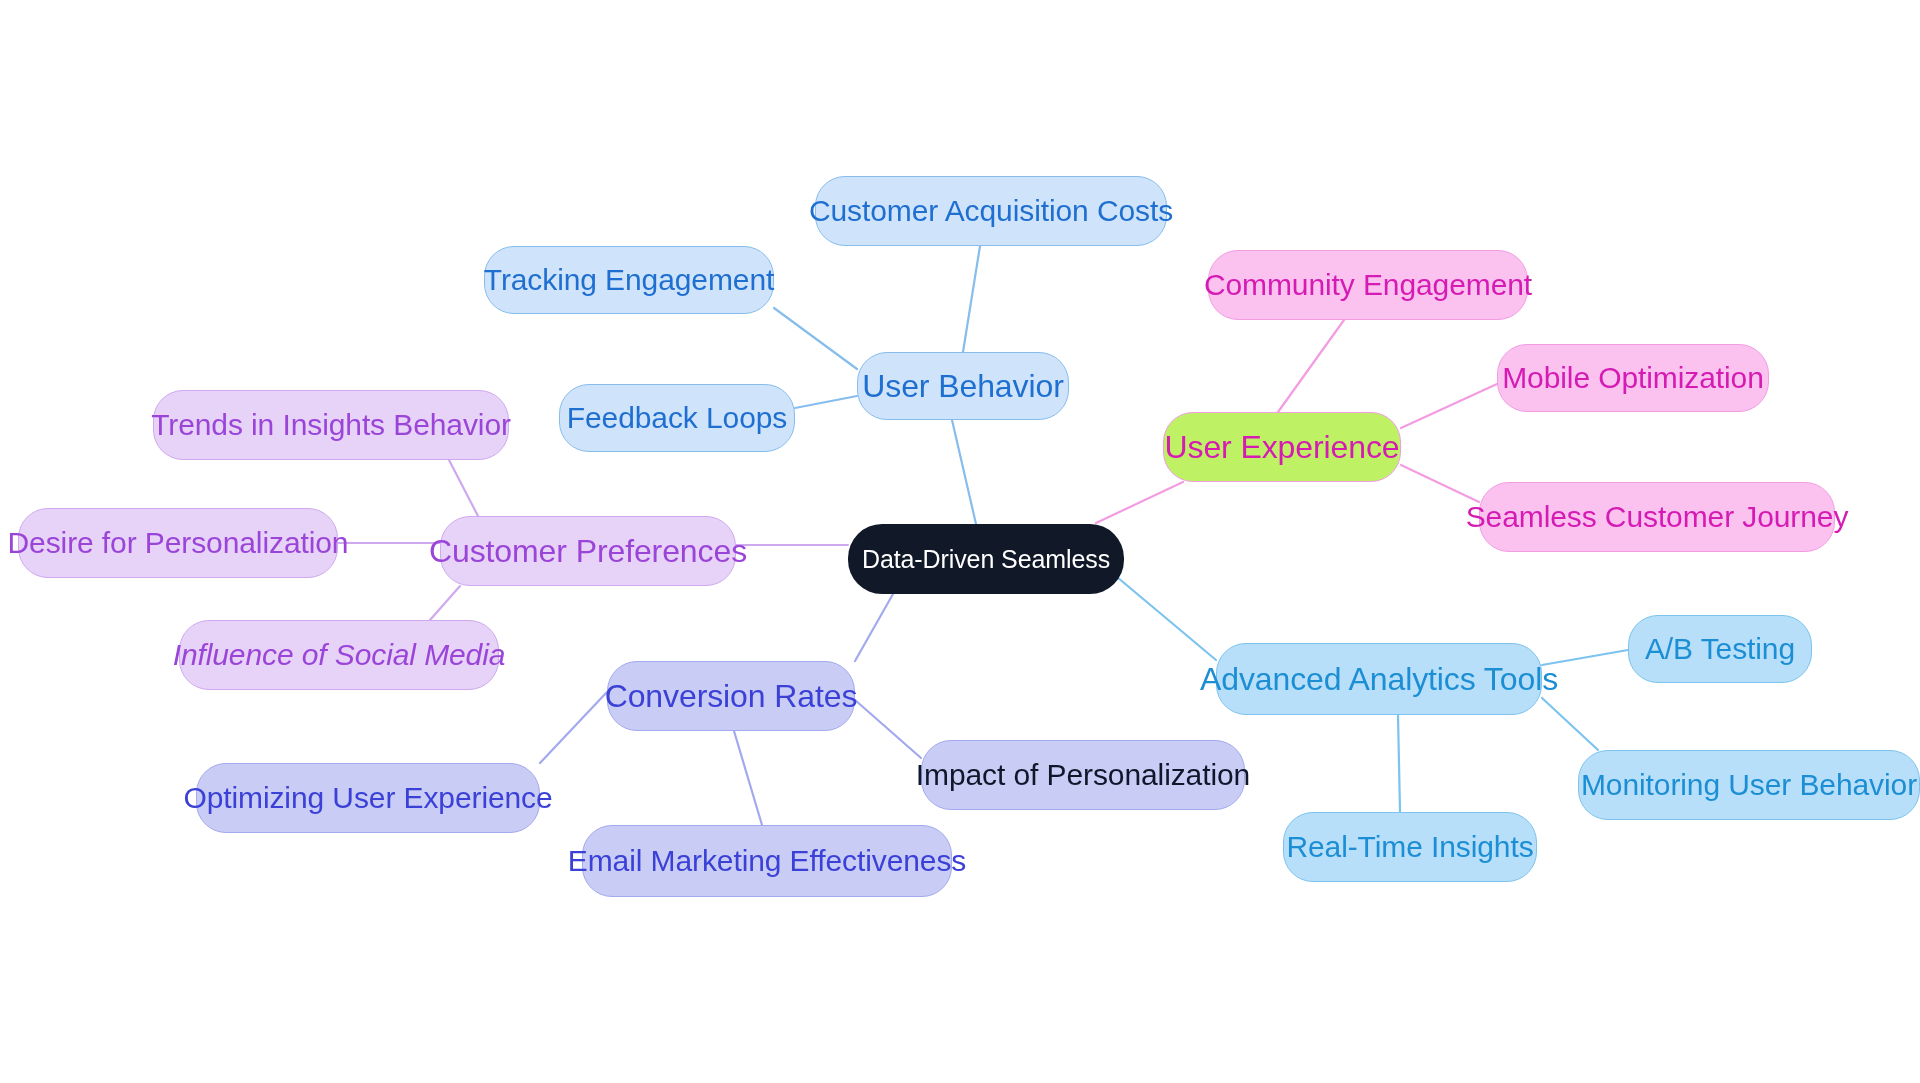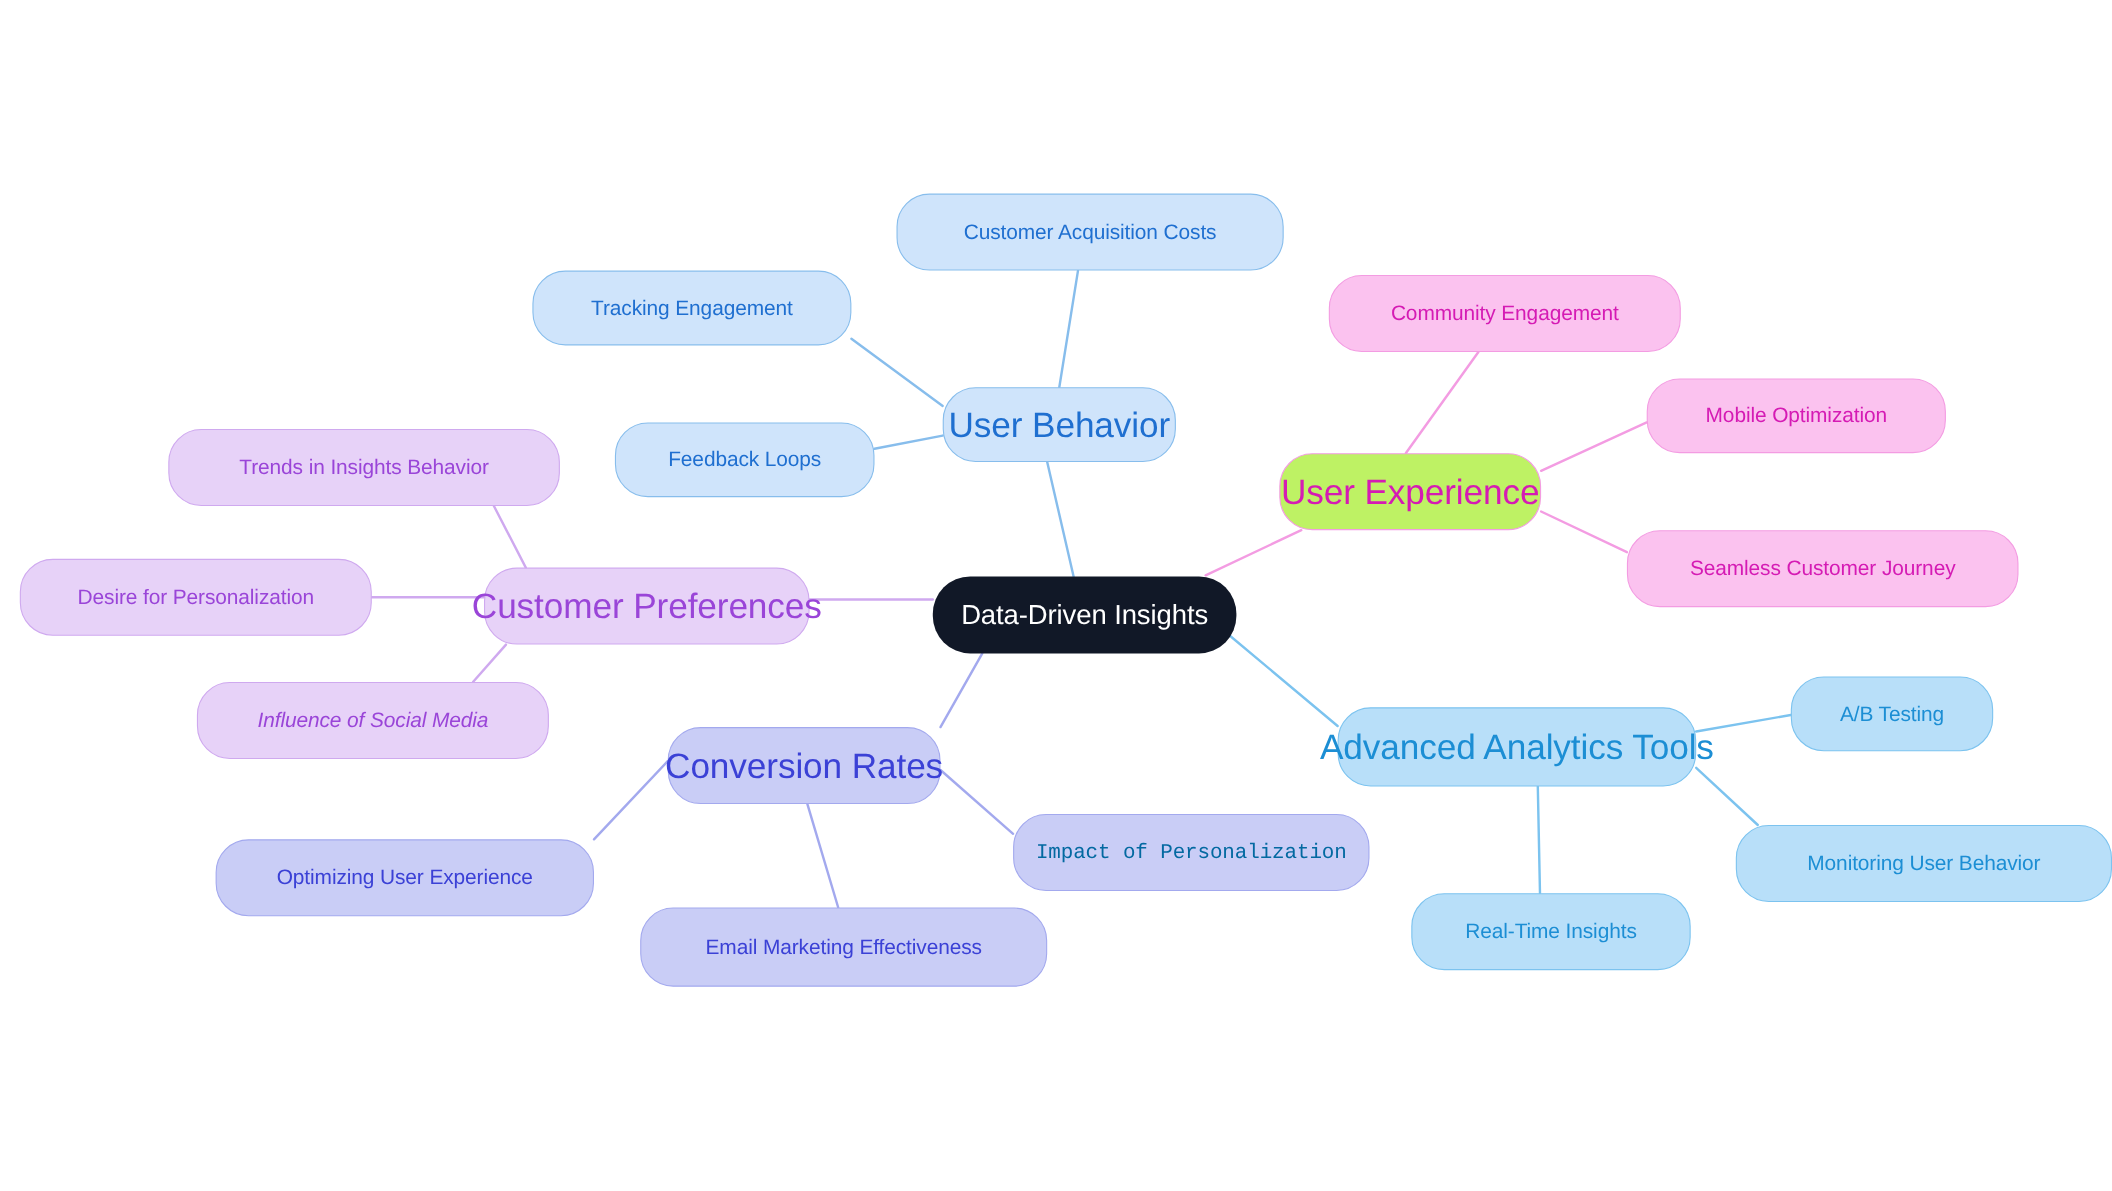--- a/index.html
+++ b/index.html
@@ -48,21 +48,21 @@
     background: #111827;
     color: #ffffff;
     font-size: 25px;
   }
   .node.branch {
     border-radius: 30px;
     font-size: 32px;
   }
   .node.leaf {
     border-radius: 30px;
-    font-size: 19px;
+    font-size: 30px;
   }
 </style>
 </head>
 <body>
 
 <div id="mindmap-canvas">
   <svg class="edge-layer" id="edge-layer" viewBox="0 0 1920 1083">
       <line x1="976" y1="524" x2="952" y2="420" stroke="#87bdec" stroke-width="2.2" stroke-linecap="round"></line>
       <line x1="1096" y1="523" x2="1183" y2="482" stroke="#f39ce2" stroke-width="2.2" stroke-linecap="round"></line>
       <line x1="848" y1="545" x2="736" y2="545" stroke="#cfa9ef" stroke-width="2.2" stroke-linecap="round"></line>
@@ -79,21 +79,21 @@
       <line x1="460" y1="586" x2="430" y2="620" stroke="#cfa9ef" stroke-width="2.2" stroke-linecap="round"></line>
       <line x1="607" y1="692" x2="540" y2="763" stroke="#a3a9ee" stroke-width="2.2" stroke-linecap="round"></line>
       <line x1="734" y1="731" x2="762" y2="825" stroke="#a3a9ee" stroke-width="2.2" stroke-linecap="round"></line>
       <line x1="855" y1="700" x2="921" y2="758" stroke="#a3a9ee" stroke-width="2.2" stroke-linecap="round"></line>
       <line x1="1542" y1="665" x2="1628" y2="650" stroke="#7cc3ef" stroke-width="2.2" stroke-linecap="round"></line>
       <line x1="1542" y1="698" x2="1598" y2="750" stroke="#7cc3ef" stroke-width="2.2" stroke-linecap="round"></line>
       <line x1="1398" y1="715" x2="1400" y2="812" stroke="#7cc3ef" stroke-width="2.2" stroke-linecap="round"></line>
     </svg>
   <div id="node-layer">
       <div class="node root" style="left: 848px; top: 524px; width: 276px; height: 70px; background: rgb(17, 24, 39); color: rgb(255, 255, 255);">
-        <span class="node-label">Data-Driven Insights</span>
+        <span class="node-label">Data-Driven Seamless</span>
       </div>
       <div class="node branch" style="left: 857px; top: 352px; width: 212px; height: 68px; background: rgb(207, 228, 251); border-color: rgb(135, 189, 236); color: rgb(31, 111, 208);">
         <span class="node-label">User Behavior</span>
       </div>
       <div class="node leaf" style="left: 815px; top: 176px; width: 352px; height: 70px; background: rgb(207, 228, 251); border-color: rgb(135, 189, 236); color: rgb(31, 111, 208);">
         <span class="node-label">Customer Acquisition Costs</span>
       </div>
       <div class="node leaf" style="left: 484px; top: 246px; width: 290px; height: 68px; background: rgb(207, 228, 251); border-color: rgb(135, 189, 236); color: rgb(31, 111, 208); justify-content: center;">
         <span class="node-label">Tracking Engagement</span>
       </div>
@@ -126,21 +126,21 @@
       </div>
       <div class="node branch" style="left: 607px; top: 661px; width: 248px; height: 70px; background: rgb(201, 205, 246); border-color: rgb(163, 169, 238); color: rgb(59, 65, 214);">
         <span class="node-label">Conversion Rates</span>
       </div>
       <div class="node leaf" style="left: 196px; top: 763px; width: 344px; height: 70px; background: rgb(201, 205, 246); border-color: rgb(163, 169, 238); color: rgb(59, 65, 214);">
         <span class="node-label">Optimizing User Experience</span>
       </div>
       <div class="node leaf" style="left: 582px; top: 825px; width: 370px; height: 72px; background: rgb(201, 205, 246); border-color: rgb(163, 169, 238); color: rgb(59, 65, 214);">
         <span class="node-label">Email Marketing Effectiveness</span>
       </div>
-      <div class="node leaf" style="left: 921px; top: 740px; width: 324px; height: 70px; background: rgb(201, 205, 246); border-color: rgb(163, 169, 238); color: #0369a1; font-family: Liberation Mono, monospace;">
+      <div class="node leaf" style="left: 921px; top: 740px; width: 324px; height: 70px; background: rgb(201, 205, 246); border-color: rgb(163, 169, 238); color: #0f172a;">
         <span class="node-label">Impact of Personalization</span>
       </div>
       <div class="node branch" style="left: 1216px; top: 643px; width: 326px; height: 72px; background: rgb(184, 223, 249); border-color: rgb(124, 195, 239); color: rgb(28, 142, 212);">
         <span class="node-label">Advanced Analytics Tools</span>
       </div>
       <div class="node leaf" style="left: 1628px; top: 615px; width: 184px; height: 68px; background: rgb(184, 223, 249); border-color: rgb(124, 195, 239); color: rgb(28, 142, 212);">
         <span class="node-label">A/B Testing</span>
       </div>
       <div class="node leaf" style="left: 1578px; top: 750px; width: 342px; height: 70px; background: rgb(184, 223, 249); border-color: rgb(124, 195, 239); color: rgb(28, 142, 212);">
         <span class="node-label">Monitoring User Behavior</span>

